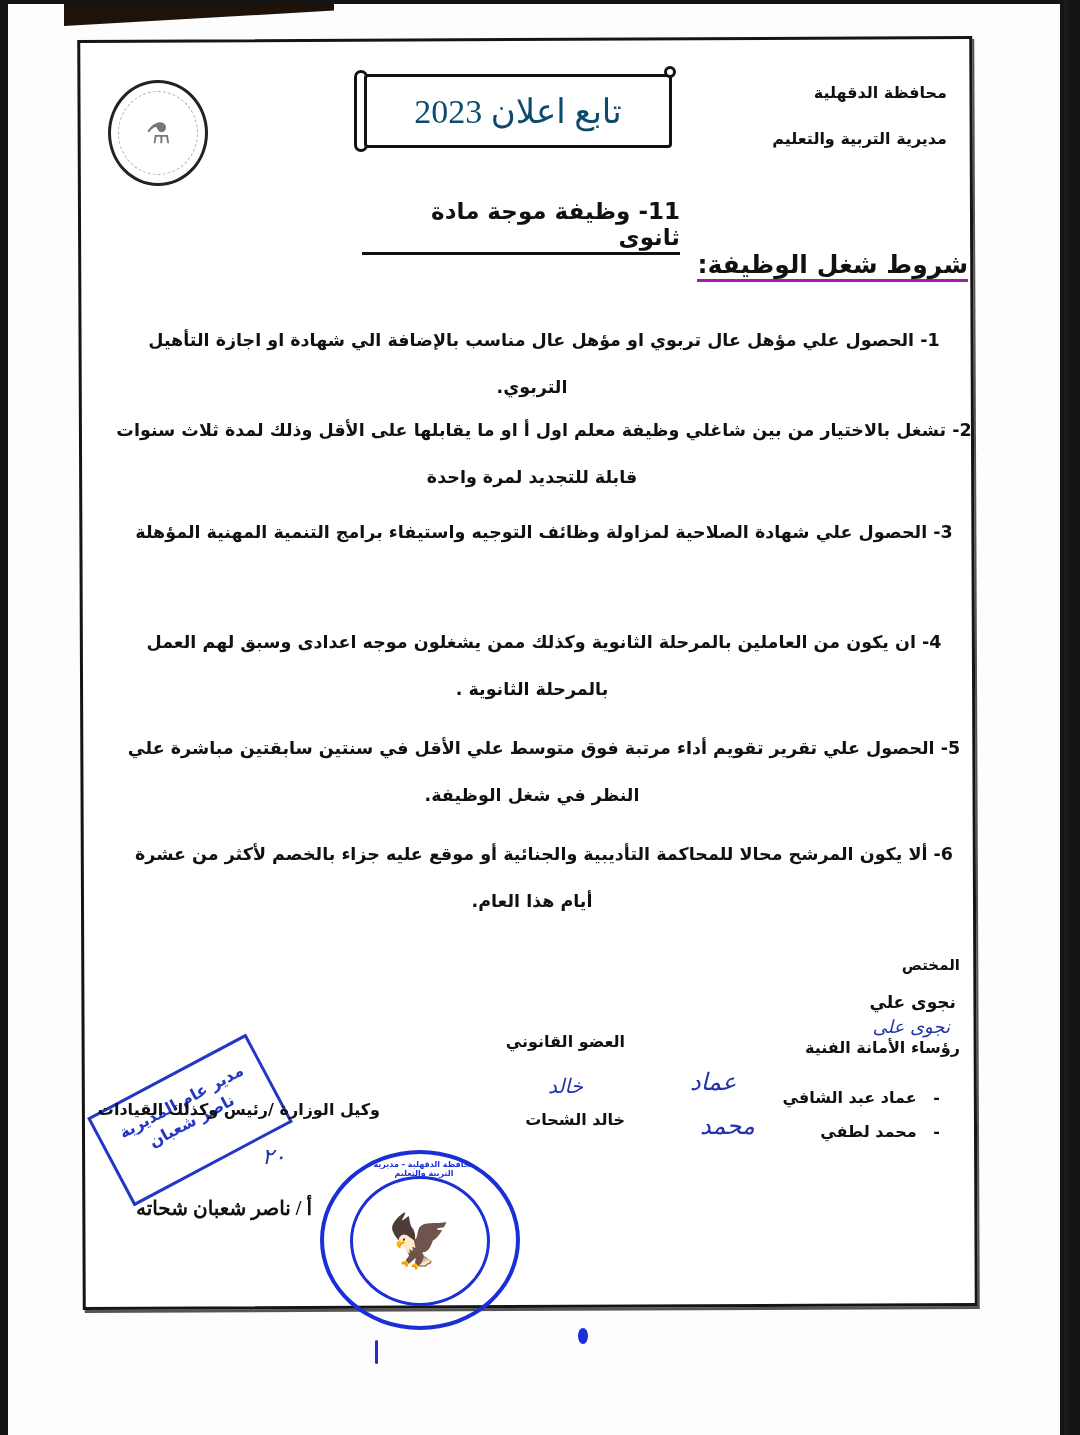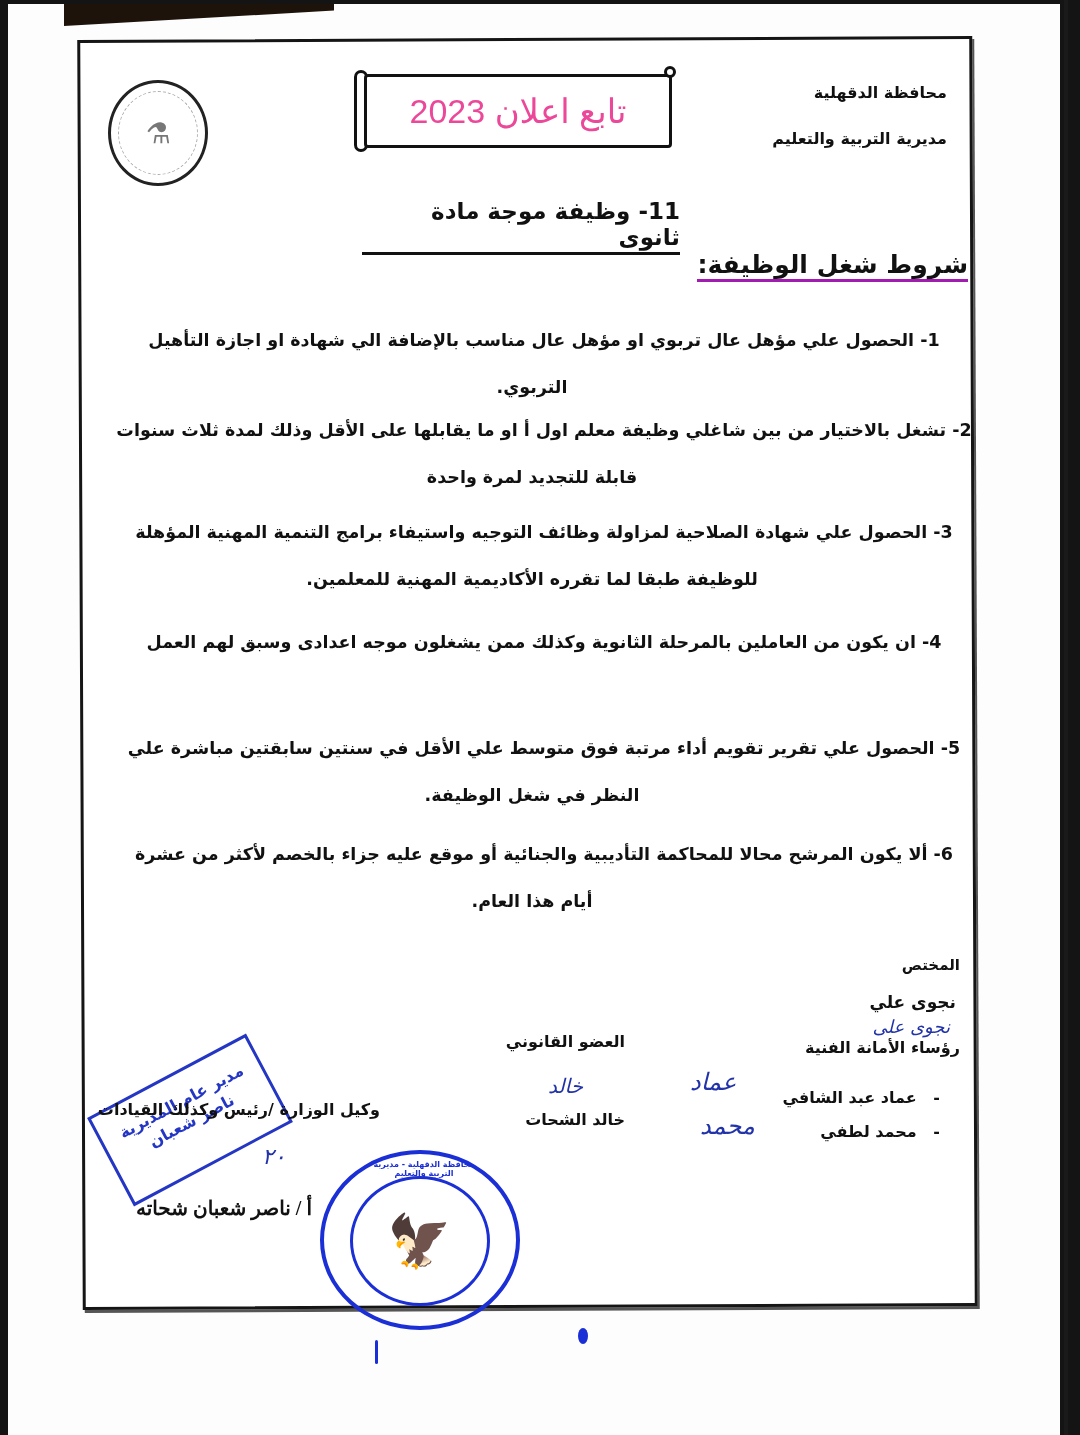--- a/index.html
+++ b/index.html
@@ -64,22 +64,22 @@
   }
   .scroll-banner .roll-left {
     position: absolute; left: 0; top: 0; width: 14px; height: 82px;
     border: 3px solid #111; border-radius: 7px; background: #fff;
   }
   .scroll-banner .roll-right {
     position: absolute; right: 0; top: -4px; width: 12px; height: 12px;
     border: 3px solid #111; border-radius: 50%; background: #fff;
   }
   .banner-title {
-    font-size: 34px; color: #ec4899; font-weight: normal;
-    font-family: Liberation Sans, sans-serif;
+    font-size: 34px; color: #0c4a6e; font-weight: normal;
+    font-family: Liberation Serif, serif;
   }
   .job-title {
     position: absolute; left: 362px; top: 198px; width: 318px;
     text-align: right; font-size: 23px; font-weight: bold; color: #111;
     border-bottom: 3px solid #111; padding-bottom: 2px;
   }
   .conditions-heading {
     position: absolute; right: 112px; top: 250px;
     font-size: 25px; font-weight: bold; color: #111;
     border-bottom: 3px solid #a21caf; padding-bottom: 0px;
@@ -160,24 +160,24 @@
   <div class="cond" style="top:0px;">
     <span class="line1"><span>1-</span> <span>الحصول علي مؤهل عال تربوي او مؤهل عال مناسب بالإضافة الي شهادة او اجازة التأهيل</span></span>
     <span class="line2">التربوي.</span>
   </div>
   <div class="cond" style="top:90px;">
     <span class="line1"><span>2-</span> <span>تشغل بالاختيار من بين شاغلي وظيفة معلم اول أ او ما يقابلها على الأقل  وذلك لمدة ثلاث سنوات</span></span>
     <span class="line2">قابلة للتجديد لمرة واحدة</span>
   </div>
   <div class="cond" style="top:192px;">
     <span class="line1"><span>3-</span> <span>الحصول علي شهادة الصلاحية لمزاولة وظائف التوجيه واستيفاء برامج التنمية المهنية المؤهلة</span></span>
-    <span class="line2">للوظيفة طبقا لما تقرره الأكاديمية المهنية للمعلمين.</span>
   </div>
   <div class="cond" style="top:302px;">
     <span class="line1"><span>4-</span> <span>ان يكون من العاملين بالمرحلة الثانوية وكذلك ممن يشغلون موجه اعدادى وسبق لهم العمل</span></span>
+    <span class="line2">بالمرحلة الثانوية .</span>
   </div>
   <div class="cond" style="top:408px;">
     <span class="line1"><span>5-</span> <span>الحصول علي تقرير تقويم أداء مرتبة فوق متوسط علي الأقل في سنتين سابقتين مباشرة علي</span></span>
     <span class="line2">النظر في شغل الوظيفة.</span>
   </div>
   <div class="cond" style="top:514px;">
     <span class="line1"><span>6-</span> <span>ألا يكون المرشح محالا للمحاكمة التأديبية والجنائية أو موقع عليه جزاء بالخصم لأكثر من عشرة</span></span>
     <span class="line2">أيام هذا العام.</span>
   </div>
 </div>

